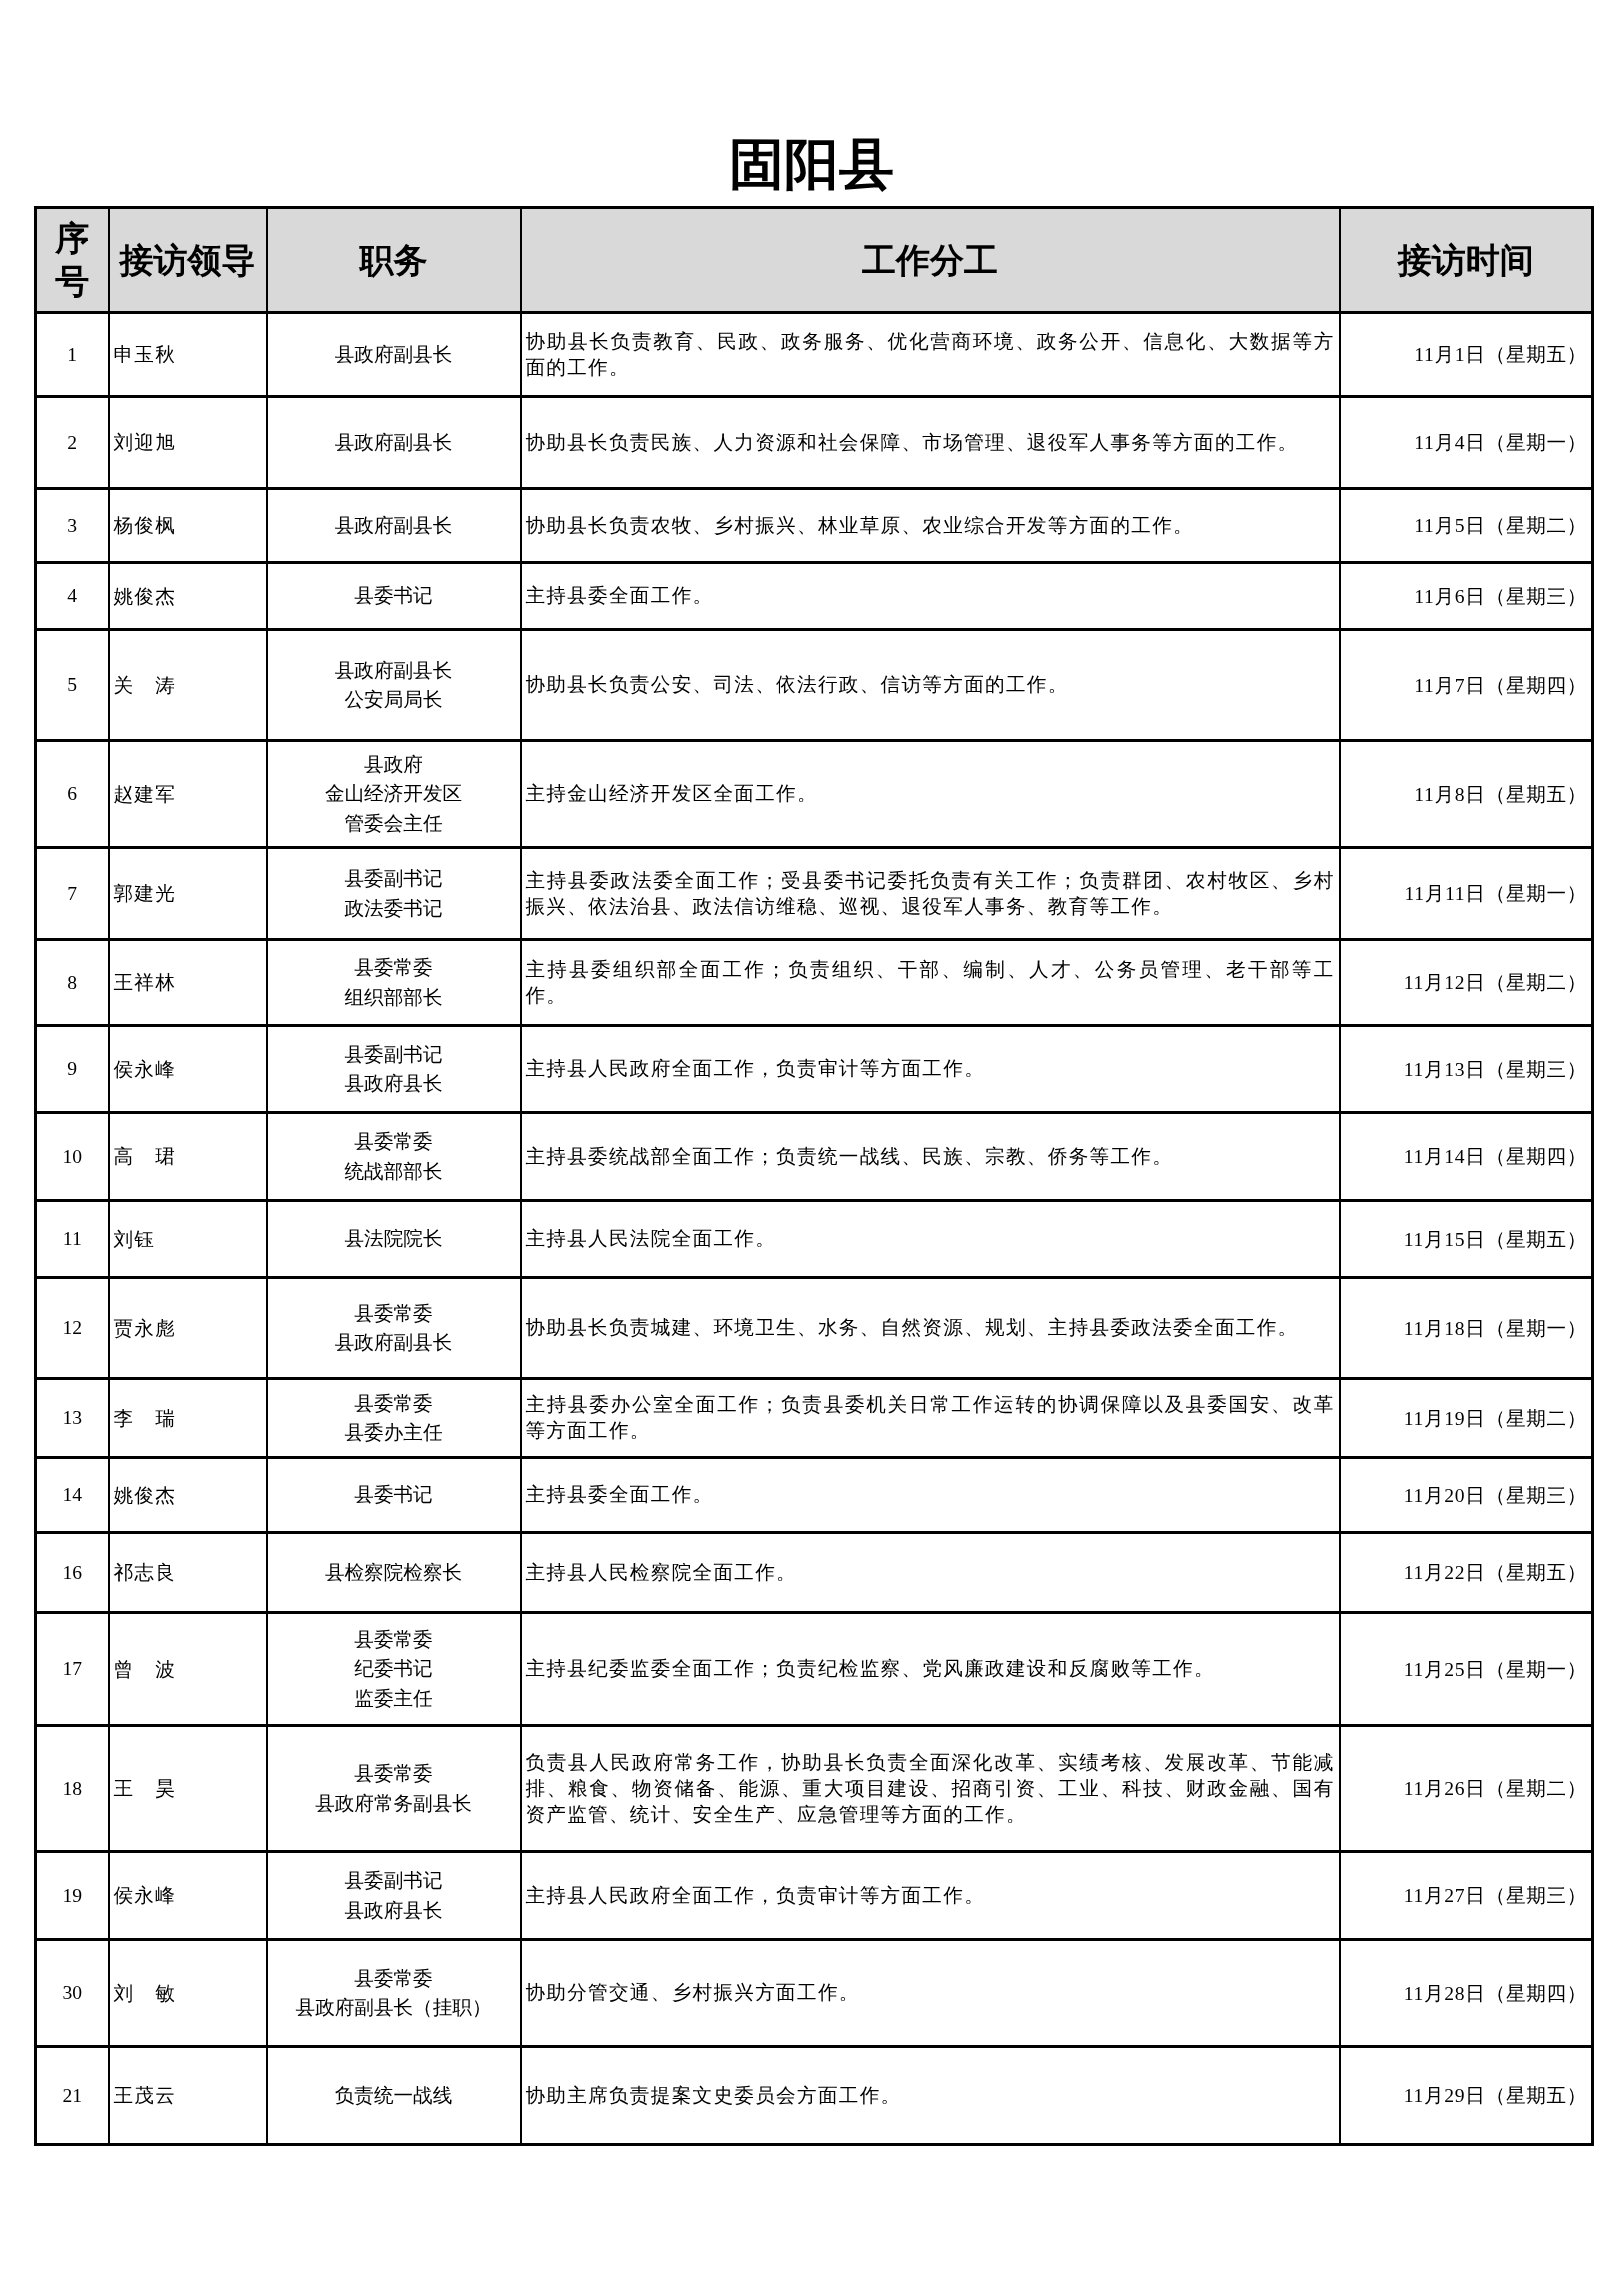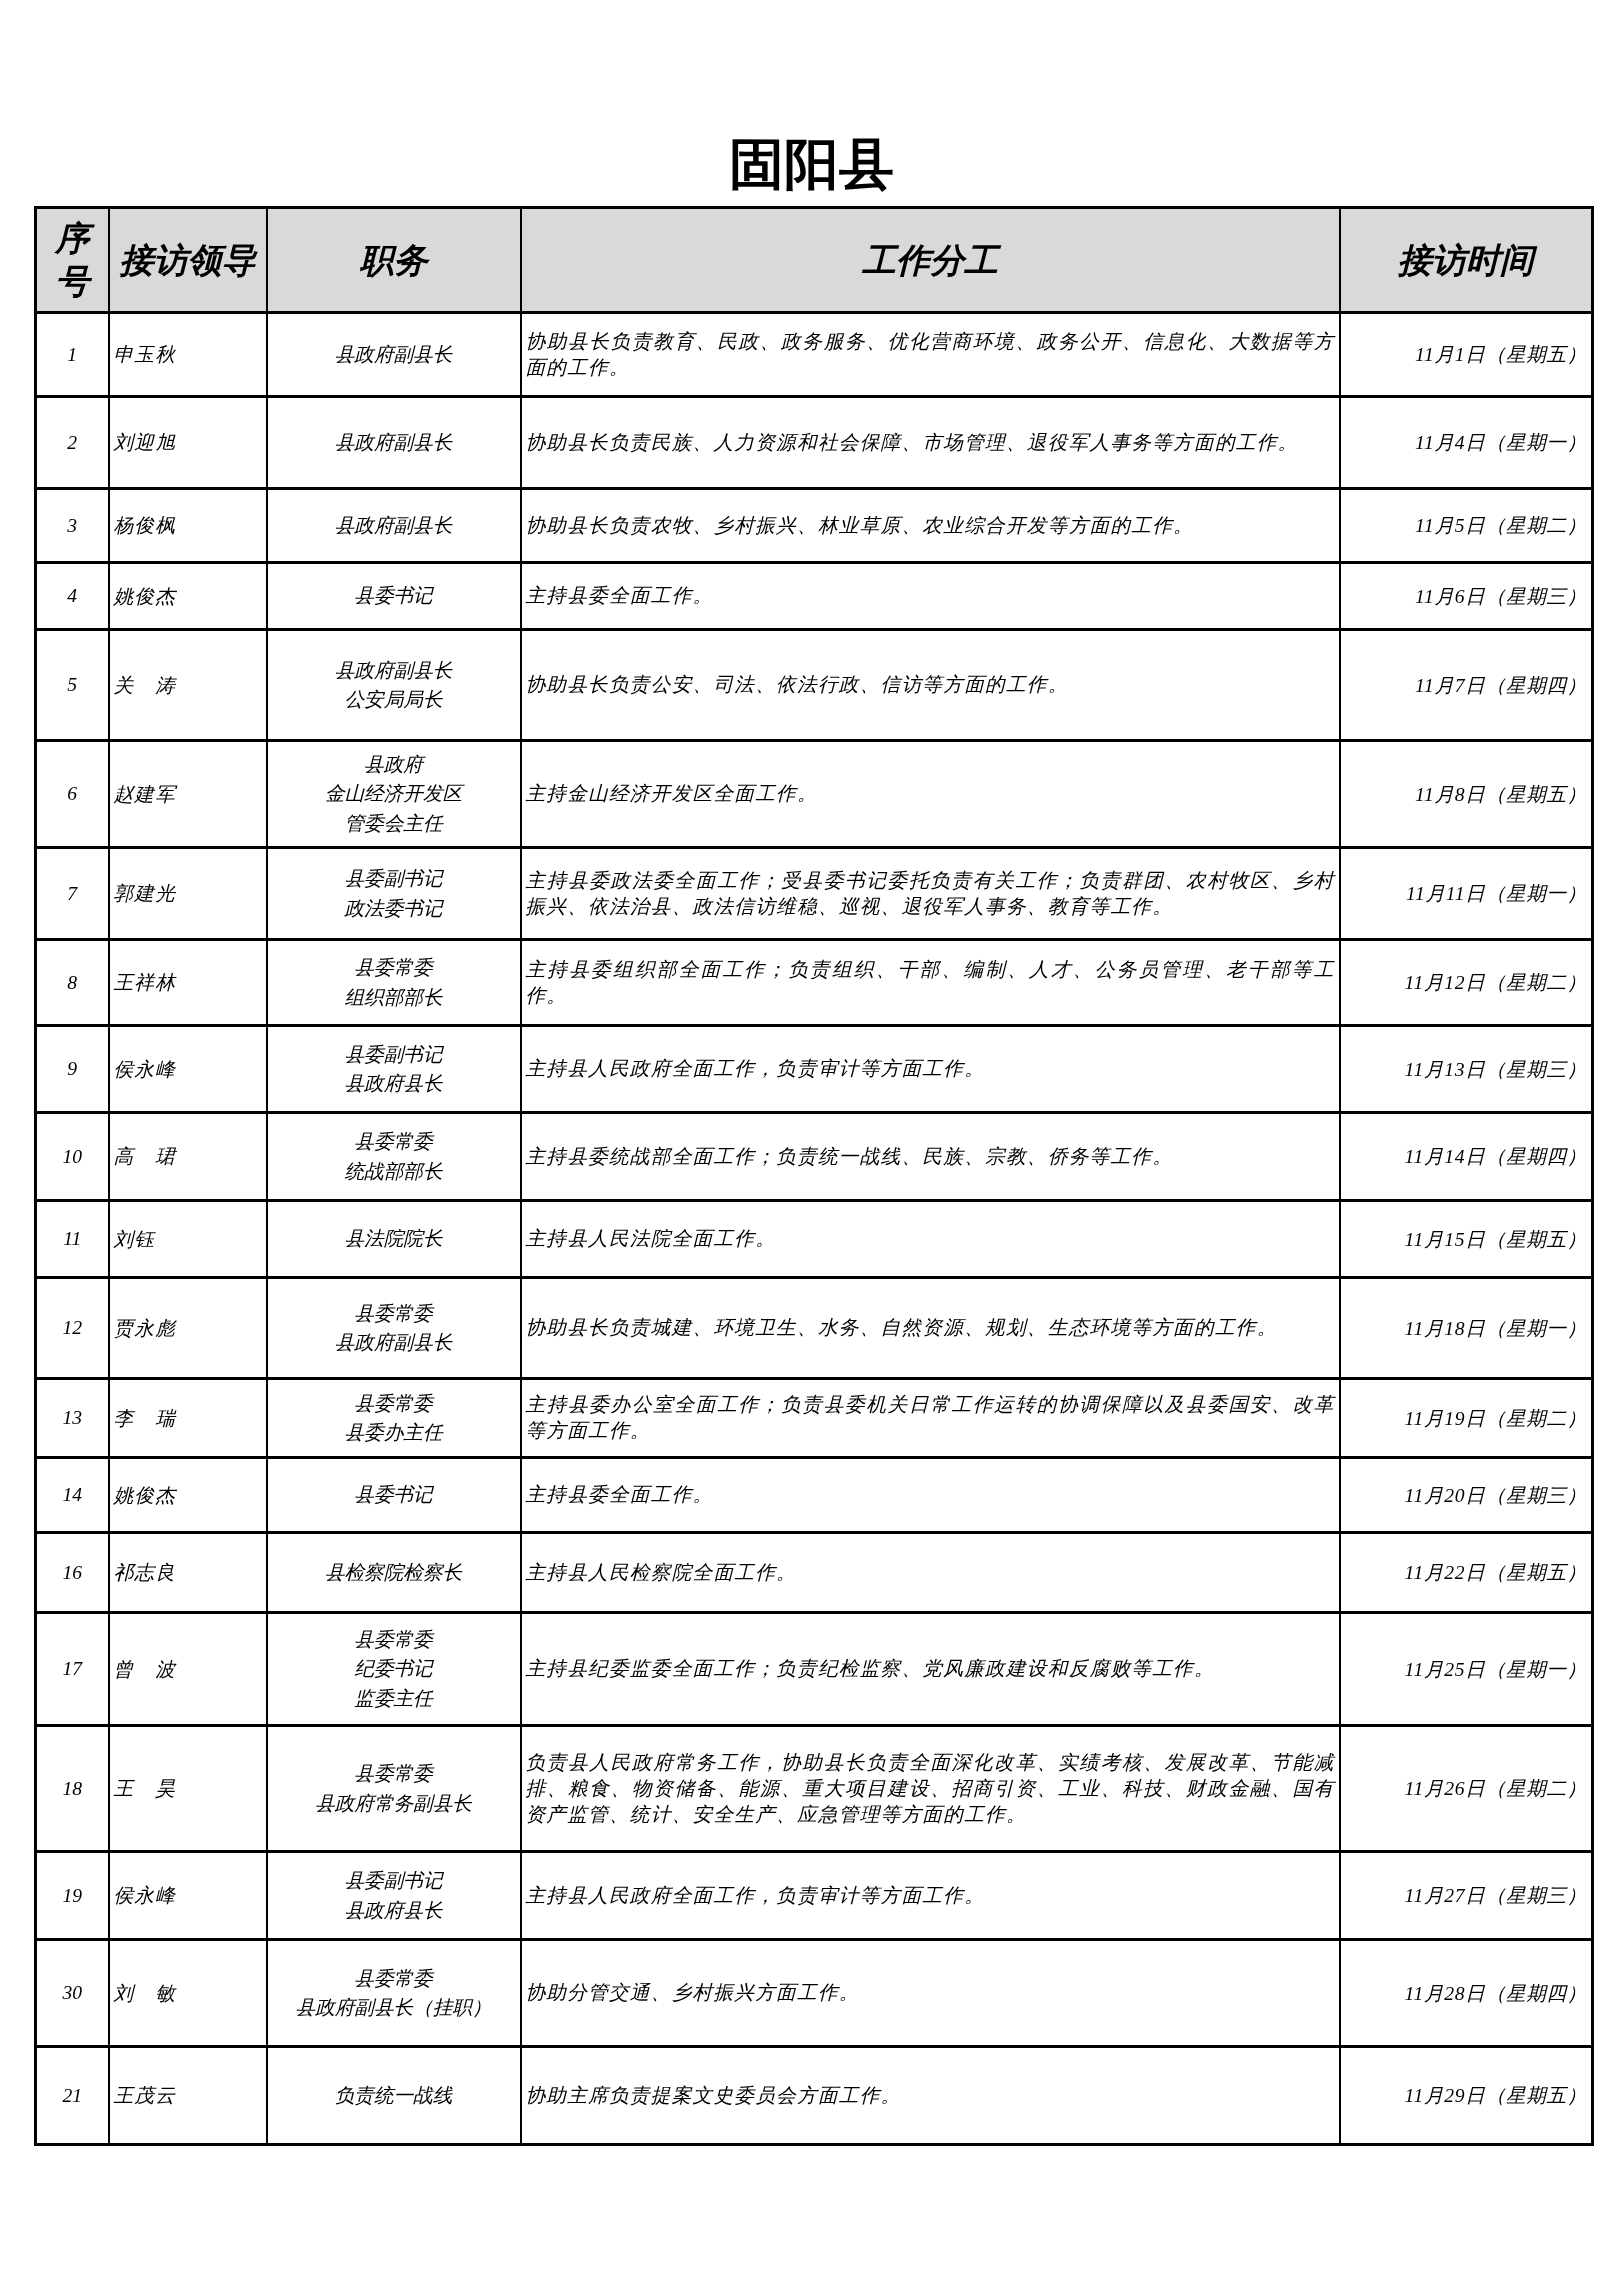--- a/index.html
+++ b/index.html
@@ -24,21 +24,20 @@
     font-weight:bold;
     font-size:55px;
     line-height:58px;
   }
   table.schedule{
     border-collapse:collapse;
     table-layout:fixed;
     width:1556px;
     margin:12px 0 0 34px;
     border:3.9px solid var(--border-color);
-    font-style:italic;
   }
   .schedule th,.schedule td{
     border:2px solid var(--border-color);
     border-top-width:3.9px;
     border-bottom-width:3.9px;
     overflow:hidden;
   }
   .schedule thead tr{height:105px;}
   .schedule th{
     background:var(--header-bg);
@@ -191,21 +190,21 @@
           <td class="col-duty">主持县人民法院全面工作。</td>
           <td class="col-date">11月15日（星期五）</td>
         </tr>
         <tr style="height: 101px;">
           <td class="col-no">12</td>
           <td class="col-name">贾永彪</td>
           <td class="col-pos">
             <div>县委常委</div>
             <div>县政府副县长</div>
           </td>
-          <td class="col-duty">协助县长负责城建、环境卫生、水务、自然资源、规划、生态环境等方面的工作。</td>
+          <td class="col-duty">协助县长负责城建、环境卫生、水务、自然资源、规划、主持县委政法委全面工作。</td>
           <td class="col-date">11月18日（星期一）</td>
         </tr>
         <tr style="height: 79px;">
           <td class="col-no">13</td>
           <td class="col-name">李　瑞</td>
           <td class="col-pos">
             <div>县委常委</div>
             <div>县委办主任</div>
           </td>
           <td class="col-duty">主持县委办公室全面工作；负责县委机关日常工作运转的协调保障以及县委国安、改革等方面工作。</td>

